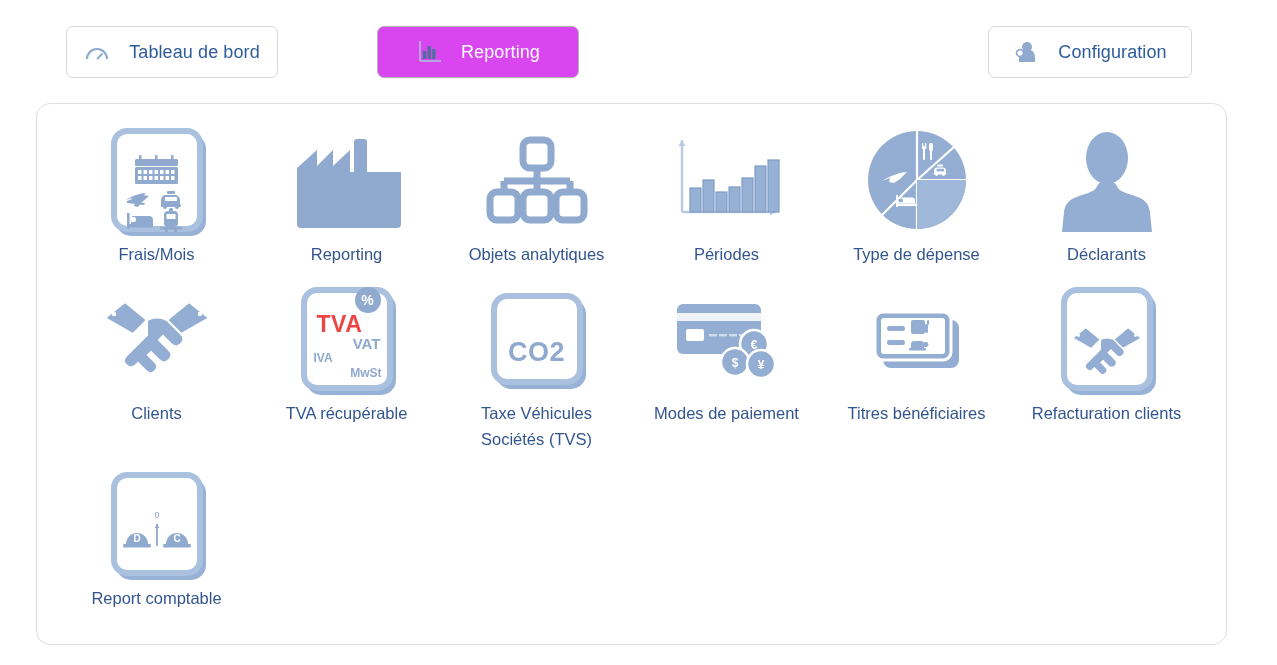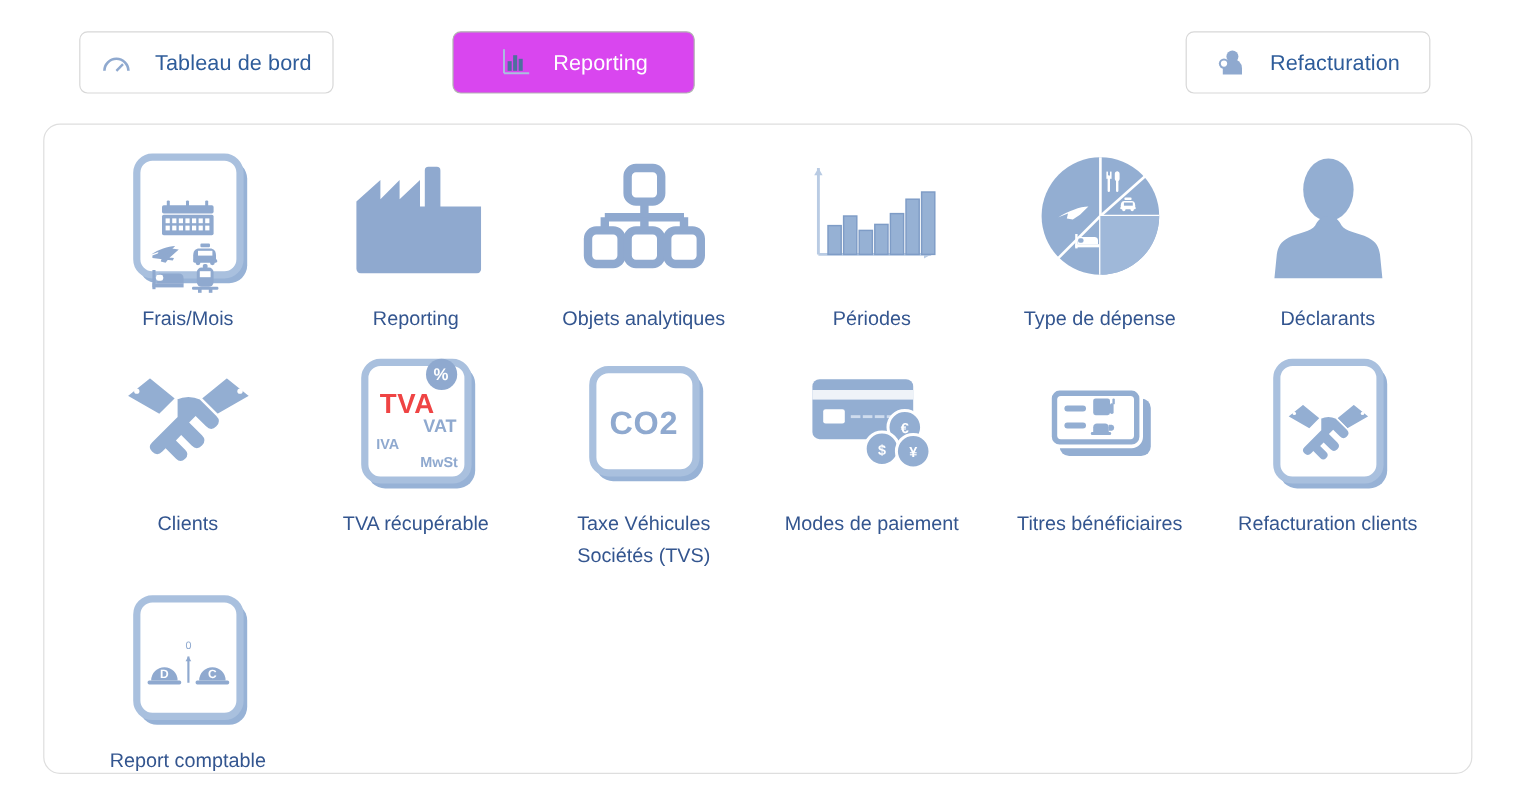--- a/index.html
+++ b/index.html
@@ -89,21 +89,21 @@
   }
   .tile-icon {
     height: 115px;
     width: 130px;
     display: flex;
     align-items: center;
     justify-content: center;
     margin-top: 8px;
   }
   .tile-label {
-    margin-top: 16px;
+    margin-top: 4px;
     font-size: 16.5px;
     color: #33558f;
     text-align: center;
     line-height: 26px;
     max-width: 170px;
   }
   .tile-row-2 .tile-icon { margin-top: 14px; }
 
   
   .frame {
@@ -114,20 +114,21 @@
     border: 6px solid #a9c0de;
     border-radius: 16px;
     background: #ffffff;
     box-shadow: 4px 5px 0 -1px #97b2d6;
   }
   .frame.sq { width: 92px; height: 92px; }
   .frame-inner {
     position: absolute;
     inset: 0;
     display: flex;
+    align-items: center;
     justify-content: center;
     margin-top: 27px;
   }
 
   
   .tva-box { position: relative; width: 100%; height: 100%; }
   .tva-t1 { position: absolute; left: 10px; top: 18px; font-size: 23px; font-weight: bold; color: #ef4444; letter-spacing: .5px;}
   .tva-t2 { position: absolute; right: 6px; top: 42px; font-size: 15px; font-weight: bold; color: #8fa9cf; }
   .tva-t3 { position: absolute; left: 7px;  top: 58px; font-size: 12px; font-weight: bold; color: #8fa9cf; }
   .tva-t4 { position: absolute; right: 5px; top: 73px; font-size: 12px;  font-weight: bold; color: #8fa9cf; }
@@ -172,21 +173,21 @@
 
   <div id="btn-config" class="nav-btn inactive">
     <span class="nav-icon">
       <svg width="26" height="24" viewBox="0 0 26 24">
         <circle cx="14" cy="7" r="5" fill="#8fa9cf"></circle>
         <path d="M6 22 v-5 a8 8 0 0 1 16 0 v5 z" fill="#8fa9cf"></path>
         <circle cx="7" cy="13" r="4.3" fill="#8fa9cf"></circle>
         <circle cx="7" cy="13" r="2.6" fill="#ffffff"></circle>
       </svg>
     </span>
-    <span class="nav-label">Refacturation</span>
+    <span class="nav-label">Configuration</span>
   </div>
 </div>
 
 <div class="panel">
   <div class="grid">
 
     <div class="tile">
       <div class="tile-icon">
         <div class="frame">
           <div class="frame-inner">

